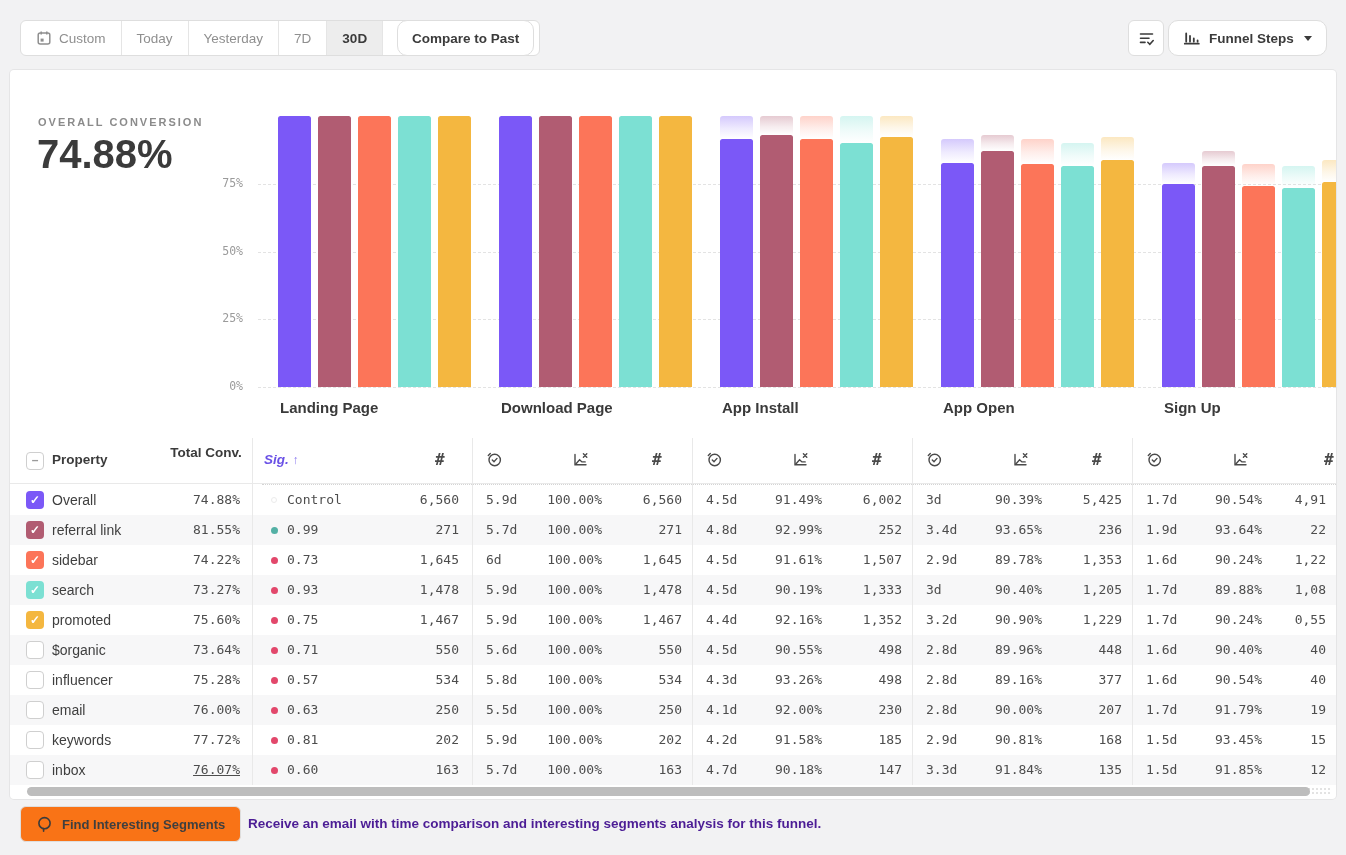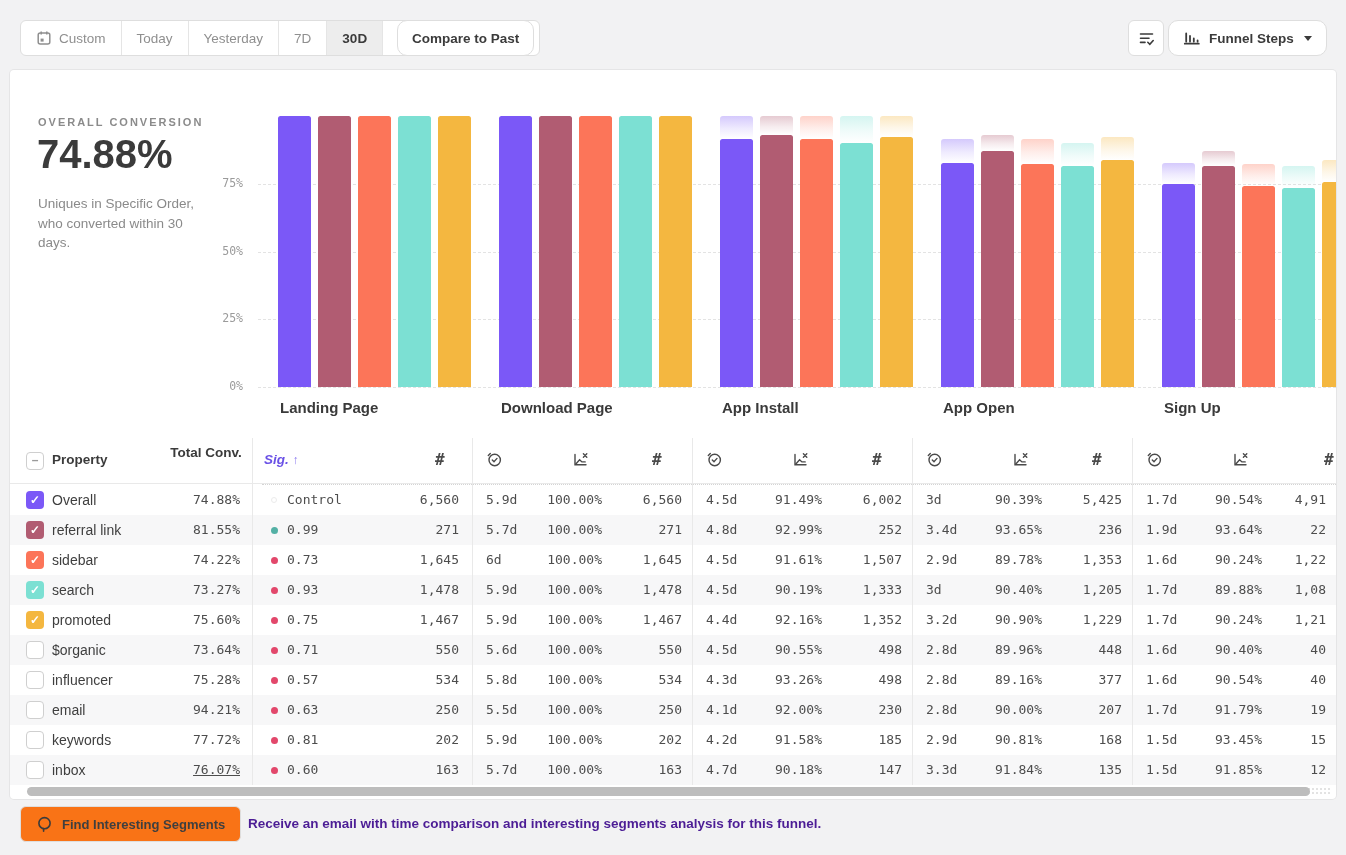--- a/index.html
+++ b/index.html
@@ -129,21 +129,20 @@
         </svg>
     </span>
     <span>Funnel Steps</span>
     <span class="caret"></span>
   </button>
 </div>
 
 <div class="card">
   <div class="sum-label">OVERALL CONVERSION</div>
   <div class="sum-value">74.88%</div>
-  <div class="sum-desc">Uniques in Specific Order, who converted within 30 days.</div>
 
   <div id="chart">
       <div class="gridline" style="left: 248px; top: 113.75px; width: 1078px;"></div>
       <div class="ylab" style="left: 193px; top: 105.75px;">75%</div>
       <div class="gridline" style="left: 248px; top: 181.5px; width: 1078px;"></div>
       <div class="ylab" style="left: 193px; top: 173.5px;">50%</div>
       <div class="gridline" style="left: 248px; top: 249.25px; width: 1078px;"></div>
       <div class="ylab" style="left: 193px; top: 241.25px;">25%</div>
       <div class="gridline" style="left: 248px; top: 317px; width: 1078px;"></div>
       <div class="ylab" style="left: 193px; top: 309px;">0%</div>
@@ -380,21 +379,21 @@
         <div class="cell mono right" style="left: 510px; width: 82px;">100.00%</div>
         <div class="cell mono right" style="left: 572px; width: 100px;">1,467</div>
         <div class="cell mono" style="left: 696px;">4.4d</div>
         <div class="cell mono right" style="left: 730px; width: 82px;">92.16%</div>
         <div class="cell mono right" style="left: 792px; width: 100px;">1,352</div>
         <div class="cell mono" style="left: 916px;">3.2d</div>
         <div class="cell mono right" style="left: 950px; width: 82px;">90.90%</div>
         <div class="cell mono right" style="left: 1012px; width: 100px;">1,229</div>
         <div class="cell mono" style="left: 1136px;">1.7d</div>
         <div class="cell mono right" style="left: 1170px; width: 82px;">90.24%</div>
-        <div class="cell mono right" style="left: 1216px; width: 100px;">1,21</div>
+        <div class="cell mono right" style="left: 1216px; width: 100px;">0,55</div>
       </div>
       <div class="trow alt" style="top: 565px;">
         <div class="cbx off"></div>
         <div class="cell prop" style="left: 42px;">$organic</div>
         <div class="cell mono right" style="left: 130px; width: 100px;">73.64%</div>
         <div class="dot" style="left: 261px; background: rgb(226, 71, 107);"></div>
         <div class="cell mono" style="left: 277px;">0.71</div>
         <div class="cell mono right" style="left: 349px; width: 100px;">550</div>
         <div class="cell mono" style="left: 476px;">5.6d</div>
         <div class="cell mono right" style="left: 510px; width: 82px;">100.00%</div>
@@ -425,21 +424,21 @@
         <div class="cell mono" style="left: 916px;">2.8d</div>
         <div class="cell mono right" style="left: 950px; width: 82px;">89.16%</div>
         <div class="cell mono right" style="left: 1012px; width: 100px;">377</div>
         <div class="cell mono" style="left: 1136px;">1.6d</div>
         <div class="cell mono right" style="left: 1170px; width: 82px;">90.54%</div>
         <div class="cell mono right" style="left: 1216px; width: 100px;">40</div>
       </div>
       <div class="trow alt" style="top: 625px;">
         <div class="cbx off"></div>
         <div class="cell prop" style="left: 42px;">email</div>
-        <div class="cell mono right" style="left: 130px; width: 100px;">94.21%</div>
+        <div class="cell mono right" style="left: 130px; width: 100px;">76.00%</div>
         <div class="dot" style="left: 261px; background: rgb(226, 71, 107);"></div>
         <div class="cell mono" style="left: 277px;">0.63</div>
         <div class="cell mono right" style="left: 349px; width: 100px;">250</div>
         <div class="cell mono" style="left: 476px;">5.5d</div>
         <div class="cell mono right" style="left: 510px; width: 82px;">100.00%</div>
         <div class="cell mono right" style="left: 572px; width: 100px;">250</div>
         <div class="cell mono" style="left: 696px;">4.1d</div>
         <div class="cell mono right" style="left: 730px; width: 82px;">92.00%</div>
         <div class="cell mono right" style="left: 792px; width: 100px;">230</div>
         <div class="cell mono" style="left: 916px;">2.8d</div>

